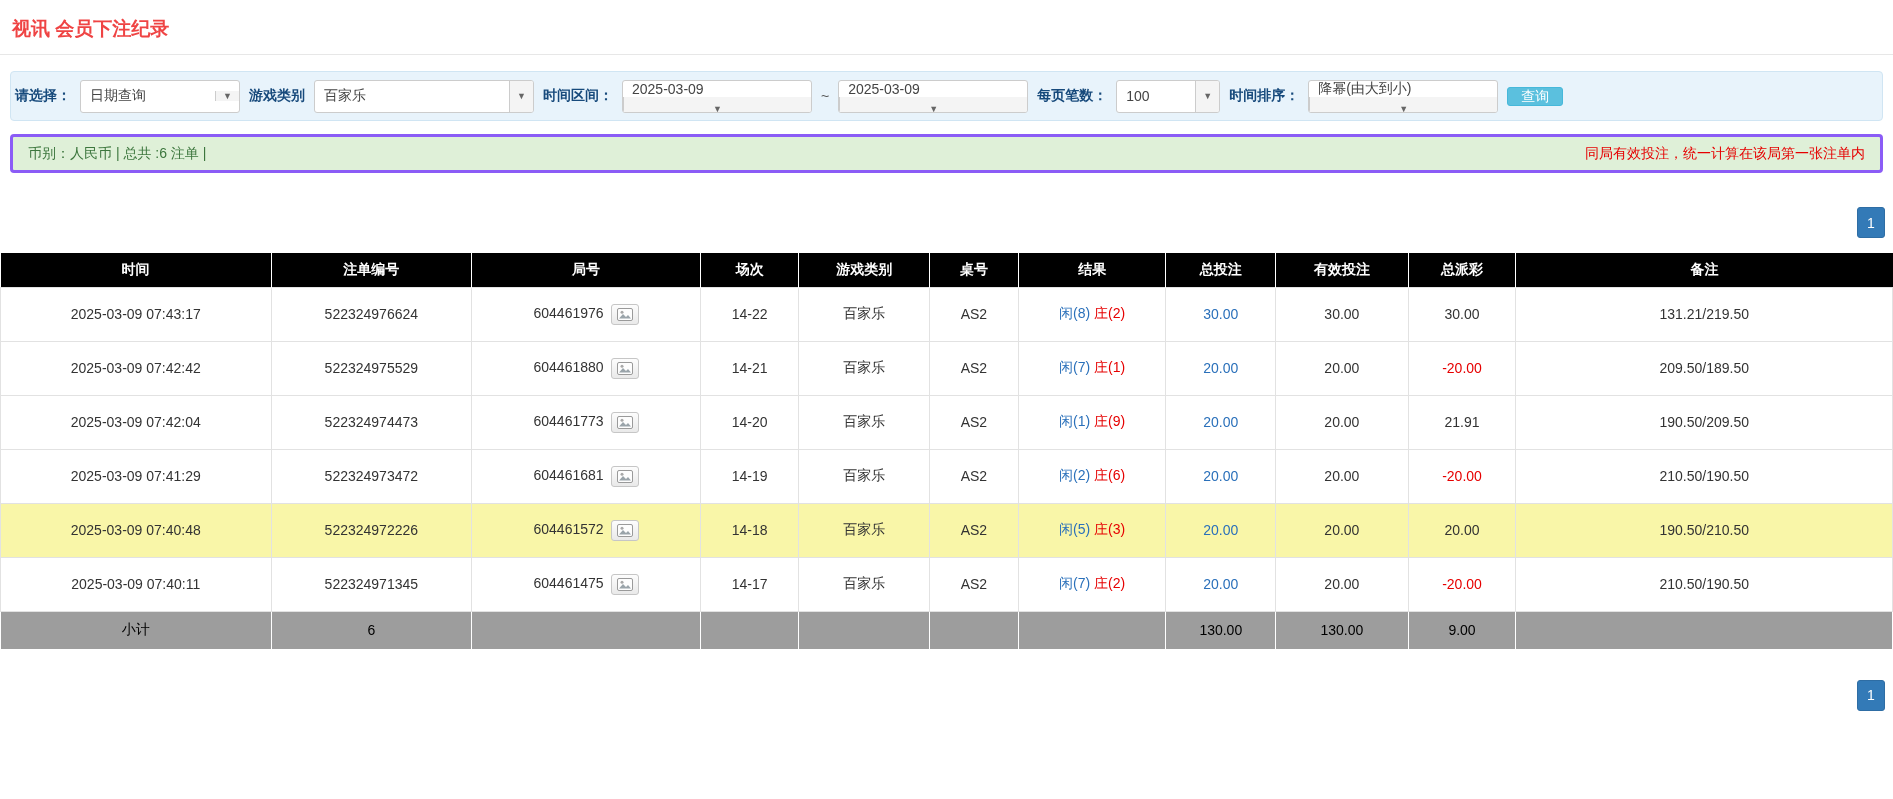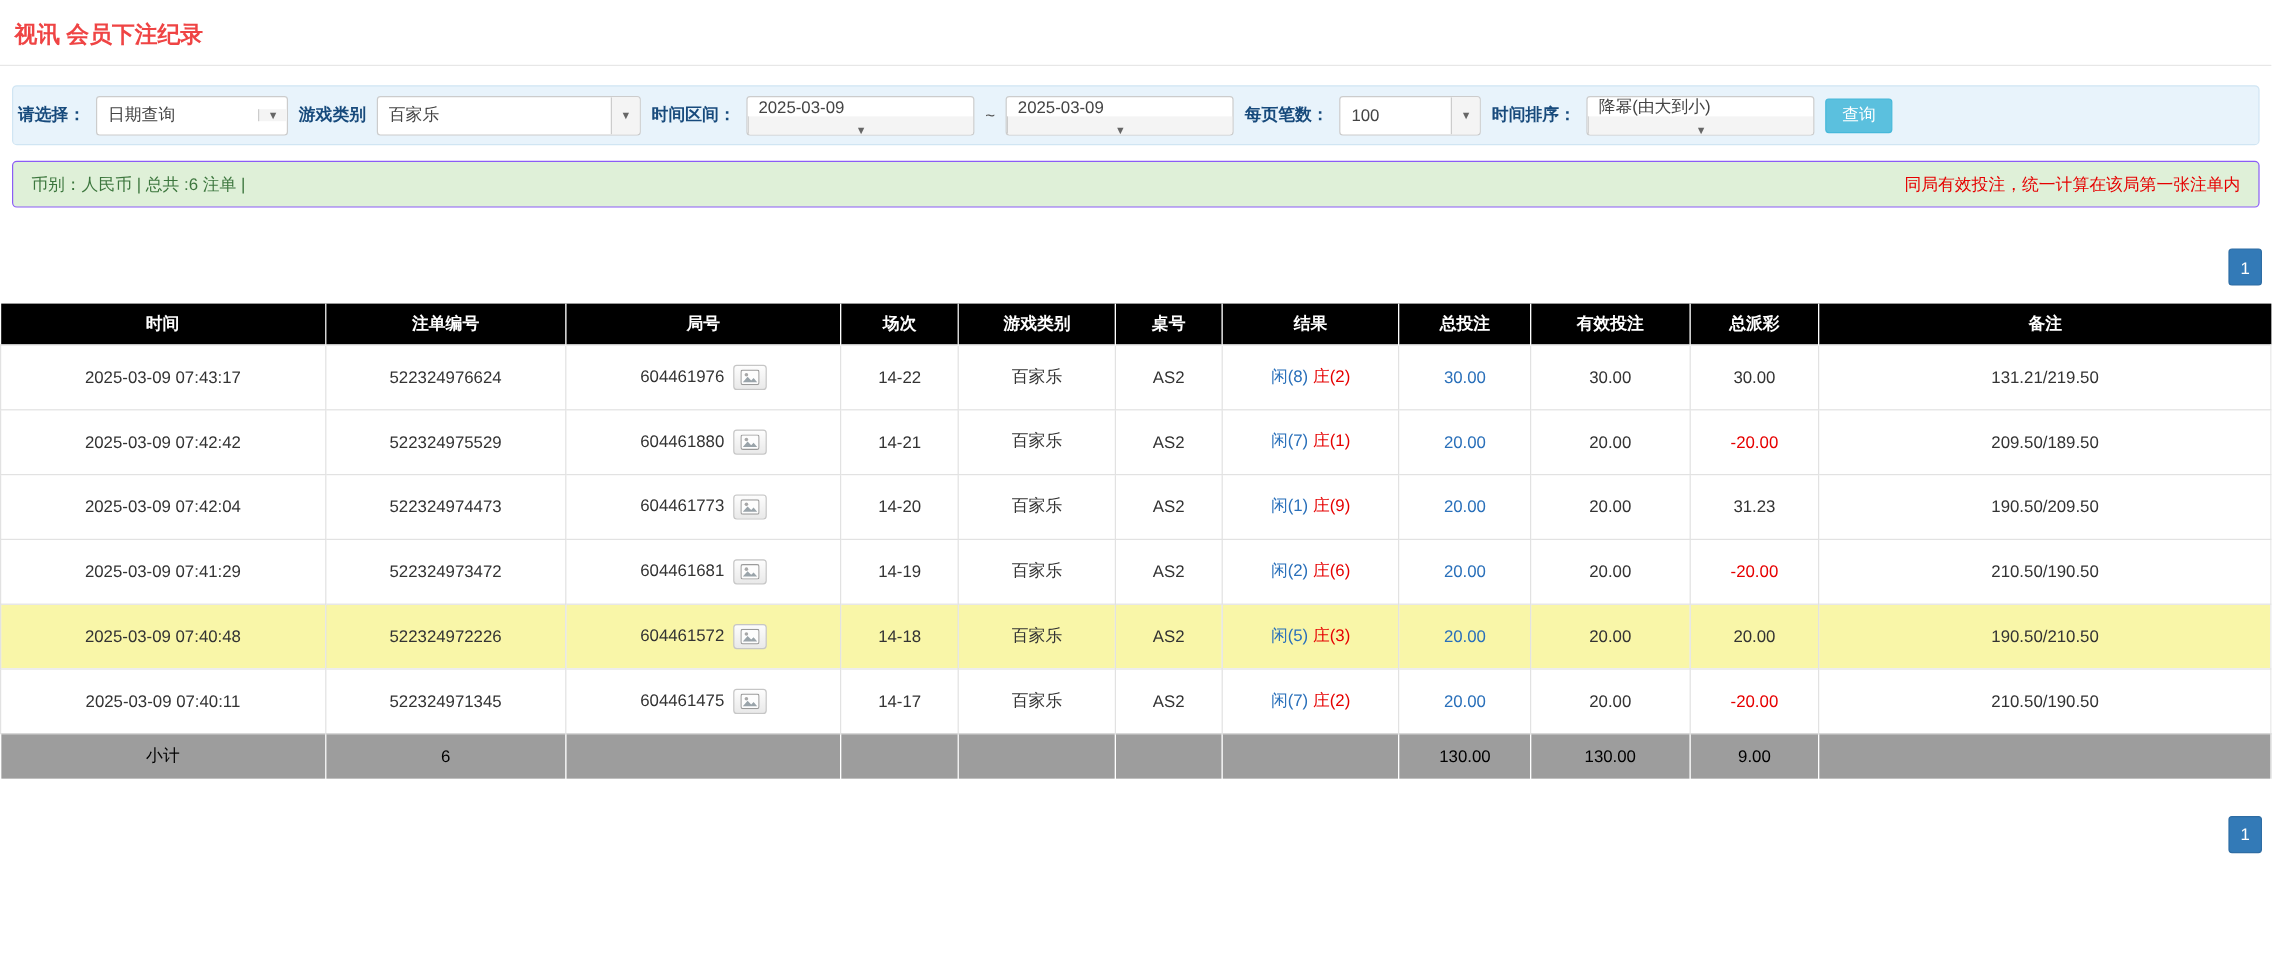--- a/index.html
+++ b/index.html
@@ -57,39 +57,39 @@
     border-left: 1px solid #ccc;
     background: #f4f4f4;
     color: #666;
     font-size: 9px;
     cursor: pointer;
     display: flex; align-items: center; justify-content: center;
   }
   .w-160 { width: 160px; align-items: center; }
   .w-220 { width: 220px; }
   .w-190 { width: 190px; flex-direction: column; }
-  .w-110 { width: 118px; }
+  .w-110 { width: 104px; }
   .tilde { font-size: 14px; color: #555; }
   .search-btn {
-    height: 29px;
+    height: 19px;
     padding: 0 13px;
     background: var(--search-button-blue, #5bc0de);
     border: 1px solid #46b8da;
     color: #fff;
     font-size: 14px;
     border-radius: 3px;
     cursor: pointer;
     font-family: inherit;
   }
 
   
   .summary-bar {
     margin: 13px 10px 0;
     background: #dff0d8;
-    border: 1px solid #8b5cf6;
+    border: 3px solid #8b5cf6;
     border-radius: 4px;
     padding: 0 15px;
     height: 39px;
     display: flex;
     align-items: center;
     justify-content: space-between;
     font-size: 14px;
   }
   .summary-left { color: #3c763d; }
   .summary-right { color: var(--negative-red, #e60000); }
@@ -305,21 +305,21 @@
     </td>
     <td>14-20</td>
     <td>百家乐</td>
     <td>AS2</td>
     <td>
       <span class="player">闲(1)</span>
       <span class="banker">庄(9)</span>
     </td>
     <td><a class="bet-link">20.00</a></td>
     <td>20.00</td>
-    <td>31.23</td>
+    <td>21.91</td>
     <td>190.50/209.50</td>
   </tr>
       <tr>
     <td>2025-03-09 07:41:29</td>
     <td>522324973472</td>
     <td>
       <span>604461681</span><span class="icon-btn">
             <svg width="16" height="13" viewBox="0 0 16 13">
               <rect x="0.5" y="0.5" width="15" height="12" rx="1.5" fill="#fdfdfd" stroke="#9a9a9a"></rect>
               <circle cx="5" cy="4.3" r="1.5" fill="#a8a8a8"></circle>

